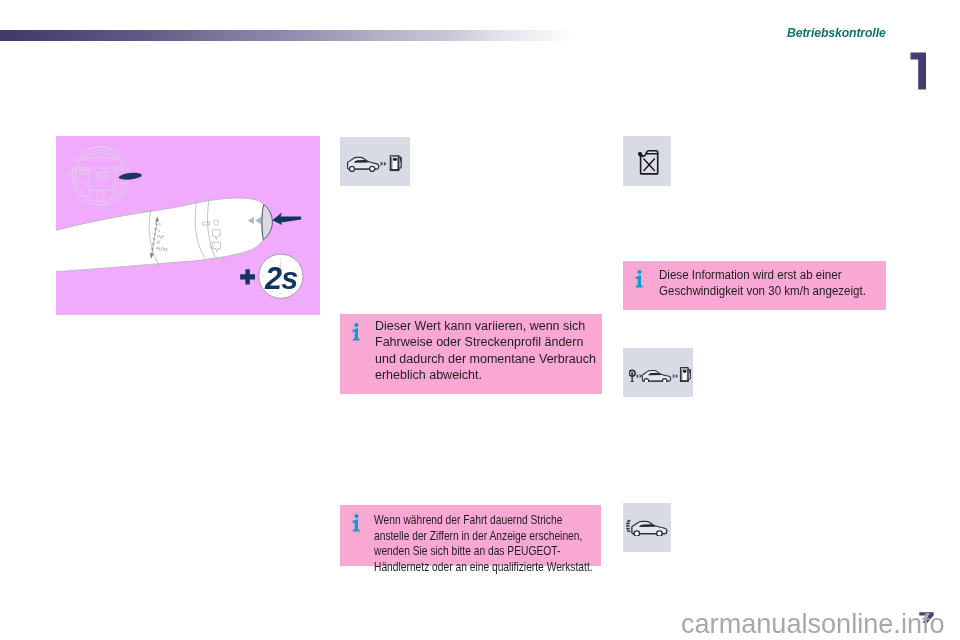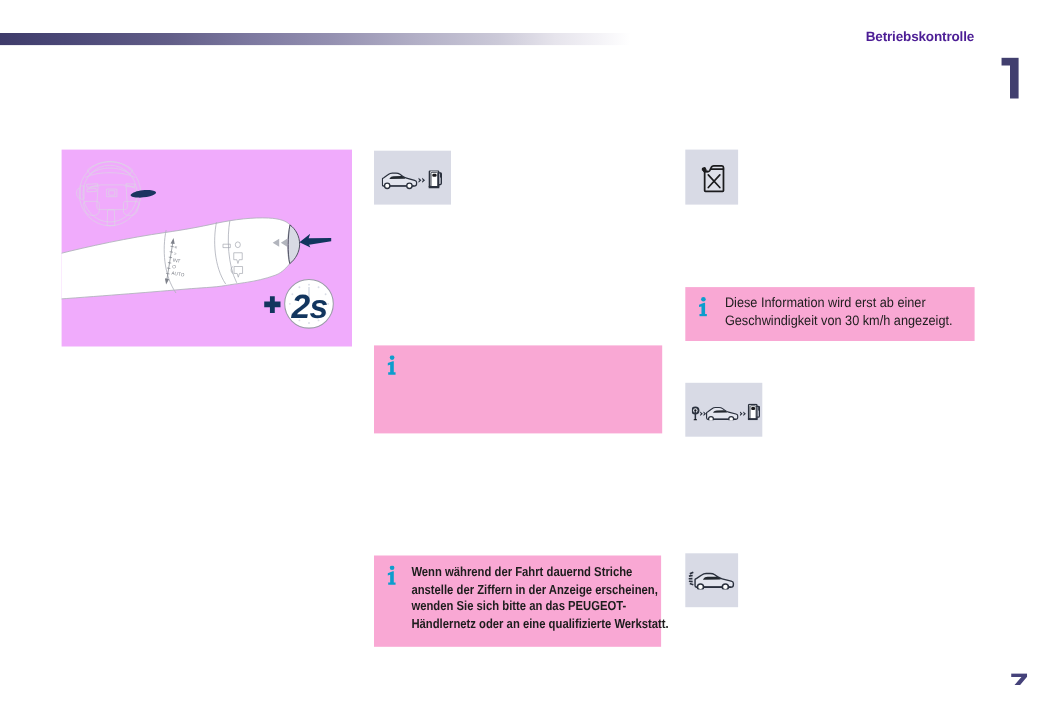--- a/index.html
+++ b/index.html
@@ -5,21 +5,21 @@
 <style>
   html,body{margin:0;padding:0;}
   body{width:960px;height:640px;background:#ffffff;overflow:hidden;
        font-family:"Liberation Sans",sans-serif;position:relative;}
   .page{position:absolute;left:0;top:0;width:960px;height:640px;}
 
   
   .hdr-bar{position:absolute;left:0;top:30px;width:573px;height:11px;
            background:linear-gradient(to right,#3e3b6a 0%,#4a4776 10%,#625e88 27%,#7d79a0 40%,#938fb0 52%,#b2afc6 66%,#cbc9d8 79%,#e6e4ec 88%,#f4f3f7 95%,#ffffff 100%);}
   .hdr-title{position:absolute;left:787px;top:27px;font-size:12.3px;font-weight:bold;
-             color:#4c1d95;letter-spacing:-0.15px;line-height:12px;white-space:nowrap;}
+             color:#0f766e;letter-spacing:-0.15px;line-height:12px;white-space:nowrap;font-style:italic;}
   .chaptertab{position:absolute;left:906px;top:46px;width:29px;height:52px;background:#fff;}
   .chapnum{position:absolute;left:910px;top:52px;width:17px;height:38px;}
   .chapnum svg{display:block;}
 
   
   .figure{position:absolute;left:56px;top:136px;width:264px;height:179px;background:#f0abfc;}
   .figure svg{display:block;}
 
   
   .iconbox{position:absolute;background:#d8dae5;}
@@ -278,36 +278,42 @@
 
   <div class="note" style="left:340px;top:314px;width:262px;height:80px;">
     <span class="i" style="left:12px;top:9px;">
         <svg width="8" height="18" viewBox="0 0 8 18">
           <g fill="#0d9dcd">
             <circle cx="4.45" cy="2.1" r="2.1"></circle>
             <path d="M0.5 7.1 L5.1 5.3 L6.0 5.3 L6.0 15.5 L7.6 15.5 L7.6 17.6 L0.9 17.6 L0.9 15.5 L2.7 15.5 L2.7 8.6 L0.5 9.2 Z"></path>
           </g>
         </svg>
       </span>
+    <div class="txt" style="left:35px;top:4px;">
+        <div>Dieser Wert kann variieren, wenn sich</div>
+        <div>Fahrweise oder Streckenprofil ändern</div>
+        <div>und dadurch der momentane Verbrauch</div>
+        <div>erheblich abweicht.</div>
+      </div>
   </div>
   <div class="note" id="note2" style="left:623px;top:261px;width:263px;height:49px;">
     <span class="i" style="left:12px;top:9px;">
         <svg width="8" height="18" viewBox="0 0 8 18">
           <g fill="#0d9dcd">
             <circle cx="4.45" cy="2.1" r="2.1"></circle>
             <path d="M0.5 7.1 L5.1 5.3 L6.0 5.3 L6.0 15.5 L7.6 15.5 L7.6 17.6 L0.9 17.6 L0.9 15.5 L2.7 15.5 L2.7 8.6 L0.5 9.2 Z"></path>
           </g>
         </svg>
       </span>
     <div class="txt" style="left:36px;top:5.6px;">
         <div>Diese Information wird erst ab einer</div>
         <div>Geschwindigkeit von 30 km/h angezeigt.</div>
       </div>
   </div>
-  <div class="note" id="note3" style="left:340px;top:505px;width:261px;height:83px;font-weight:bold;">
+  <div class="note" id="note3" style="left:340px;top:505px;width:261px;height:61px;">
     <span class="i" style="left:12px;top:9px;">
         <svg width="8" height="18" viewBox="0 0 8 18">
           <g fill="#0d9dcd">
             <circle cx="4.45" cy="2.1" r="2.1"></circle>
             <path d="M0.5 7.1 L5.1 5.3 L6.0 5.3 L6.0 15.5 L7.6 15.5 L7.6 17.6 L0.9 17.6 L0.9 15.5 L2.7 15.5 L2.7 8.6 L0.5 9.2 Z"></path>
           </g>
         </svg>
       </span>
     <div class="txt" style="left:34px;top:8.3px;">
         <div>Wenn während der Fahrt dauernd Striche</div>
@@ -315,13 +321,14 @@
         <div>wenden Sie sich bitte an das PEUGEOT-</div>
         <div>Händlernetz oder an eine qualifizierte Werkstatt.</div>
       </div>
   </div>
 
   <div class="pagenum">
     <svg width="15" height="11" viewBox="0 0 15 11">
         <path d="M0.3 0.2 H14.7 V3.2 L8.4 10.8 H3.3 L9.6 3.4 H0.3 Z" fill="#45427a"></path>
       </svg>
   </div>
+  <div class="wm">carmanualsonline.info</div>
 </div>
 
 </body></html>

